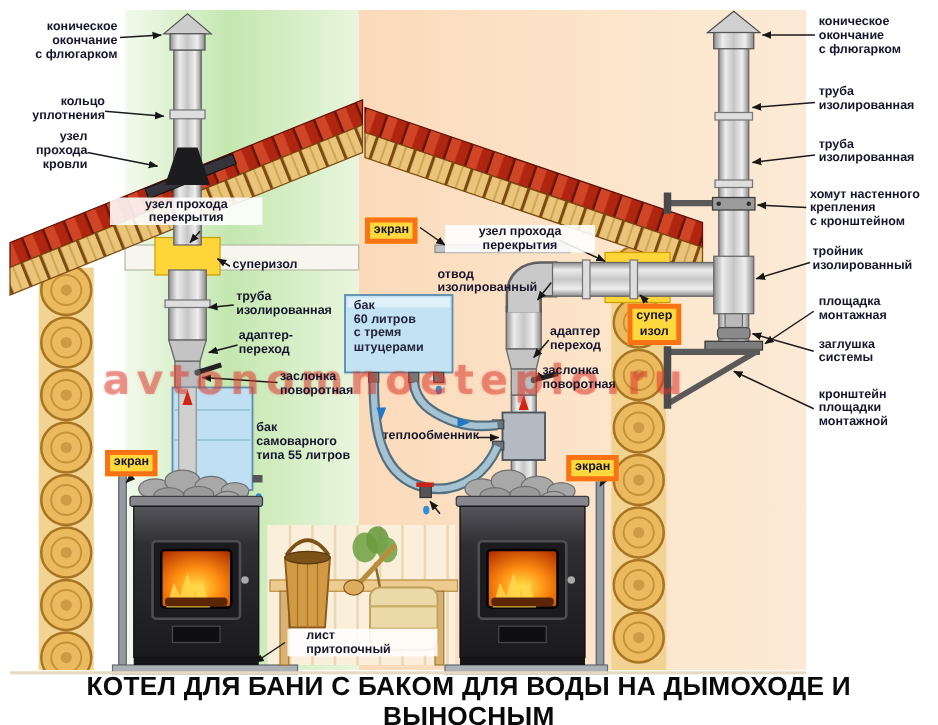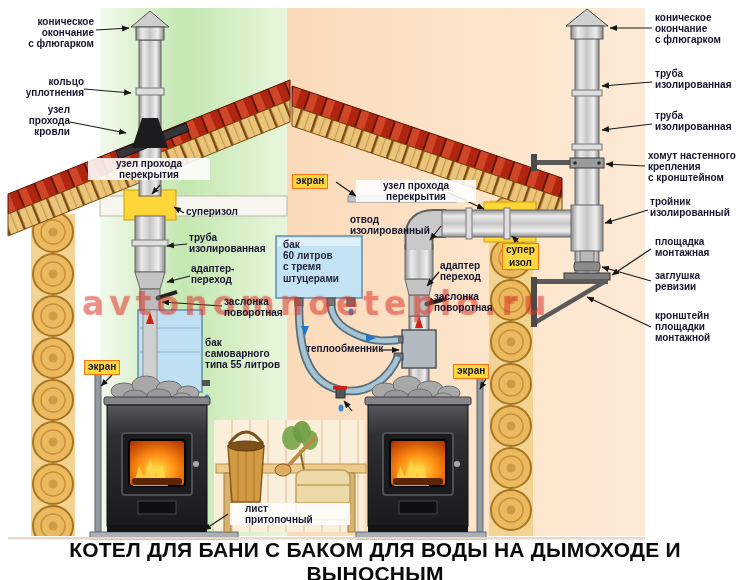--- a/index.html
+++ b/index.html
@@ -8,21 +8,21 @@
     font-family:"Liberation Sans","DejaVu Sans",sans-serif;
   }
   svg.draw { position:absolute; left:0; top:0; z-index:1; }
   .lab {
     position:absolute; z-index:5;
     font:700 10px/1.12 "Liberation Sans","DejaVu Sans",sans-serif;
     color:#15152c; white-space:pre-line;
   }
   .lab--r { text-align:right; }
   .lab--c { text-align:center; }
-  .lab--hl { background:#ffd83d; border:1px solid #f97316; padding:0 3px; line-height:1.25; }
+  .lab--hl { background:#ffd83d; border:4px solid #f97316; padding:0 3px; line-height:1.25; }
   .lab--wbg { background:rgba(255,255,255,.88); padding:0 15px; }
   .watermark {
     position:absolute; left:82px; top:272px; z-index:4;
     font:700 33px "DejaVu Sans",sans-serif; letter-spacing:5px;
     color:rgba(219,54,44,.42); text-shadow:0 0 2px rgba(219,54,44,.25);
     pointer-events:none;
     margin-top:12px;
   }
   .title {
     position:absolute; left:0; top:544px; width:750px; height:36px; z-index:5;
@@ -402,21 +402,21 @@
 <div class="lab" style="left:648px;top:150px;width:100px">хомут настенного
 крепления
 с кронштейном</div>
 <div class="lab" style="left:650px;top:196px;width:96px">тройник
 изолированный</div>
 <div class="lab lab--hl lab--c" style="left:502px;top:243px">супер
 изол</div>
 <div class="lab" style="left:655px;top:236px;width:84px">площадка
 монтажная</div>
 <div class="lab" style="left:655px;top:270px;width:74px">заглушка
-ревизии</div>
+системы</div>
 <div class="lab" style="left:655px;top:310px;width:86px">кронштейн
 площадки
 монтажной</div>
 
 <div class="watermark">avtonomnoeteplo.ru</div>
 <div class="title">КОТЕЛ ДЛЯ БАНИ С БАКОМ ДЛЯ ВОДЫ НА ДЫМОХОДЕ И ВЫНОСНЫМ</div>
 
 </div>
 
 </body></html>

